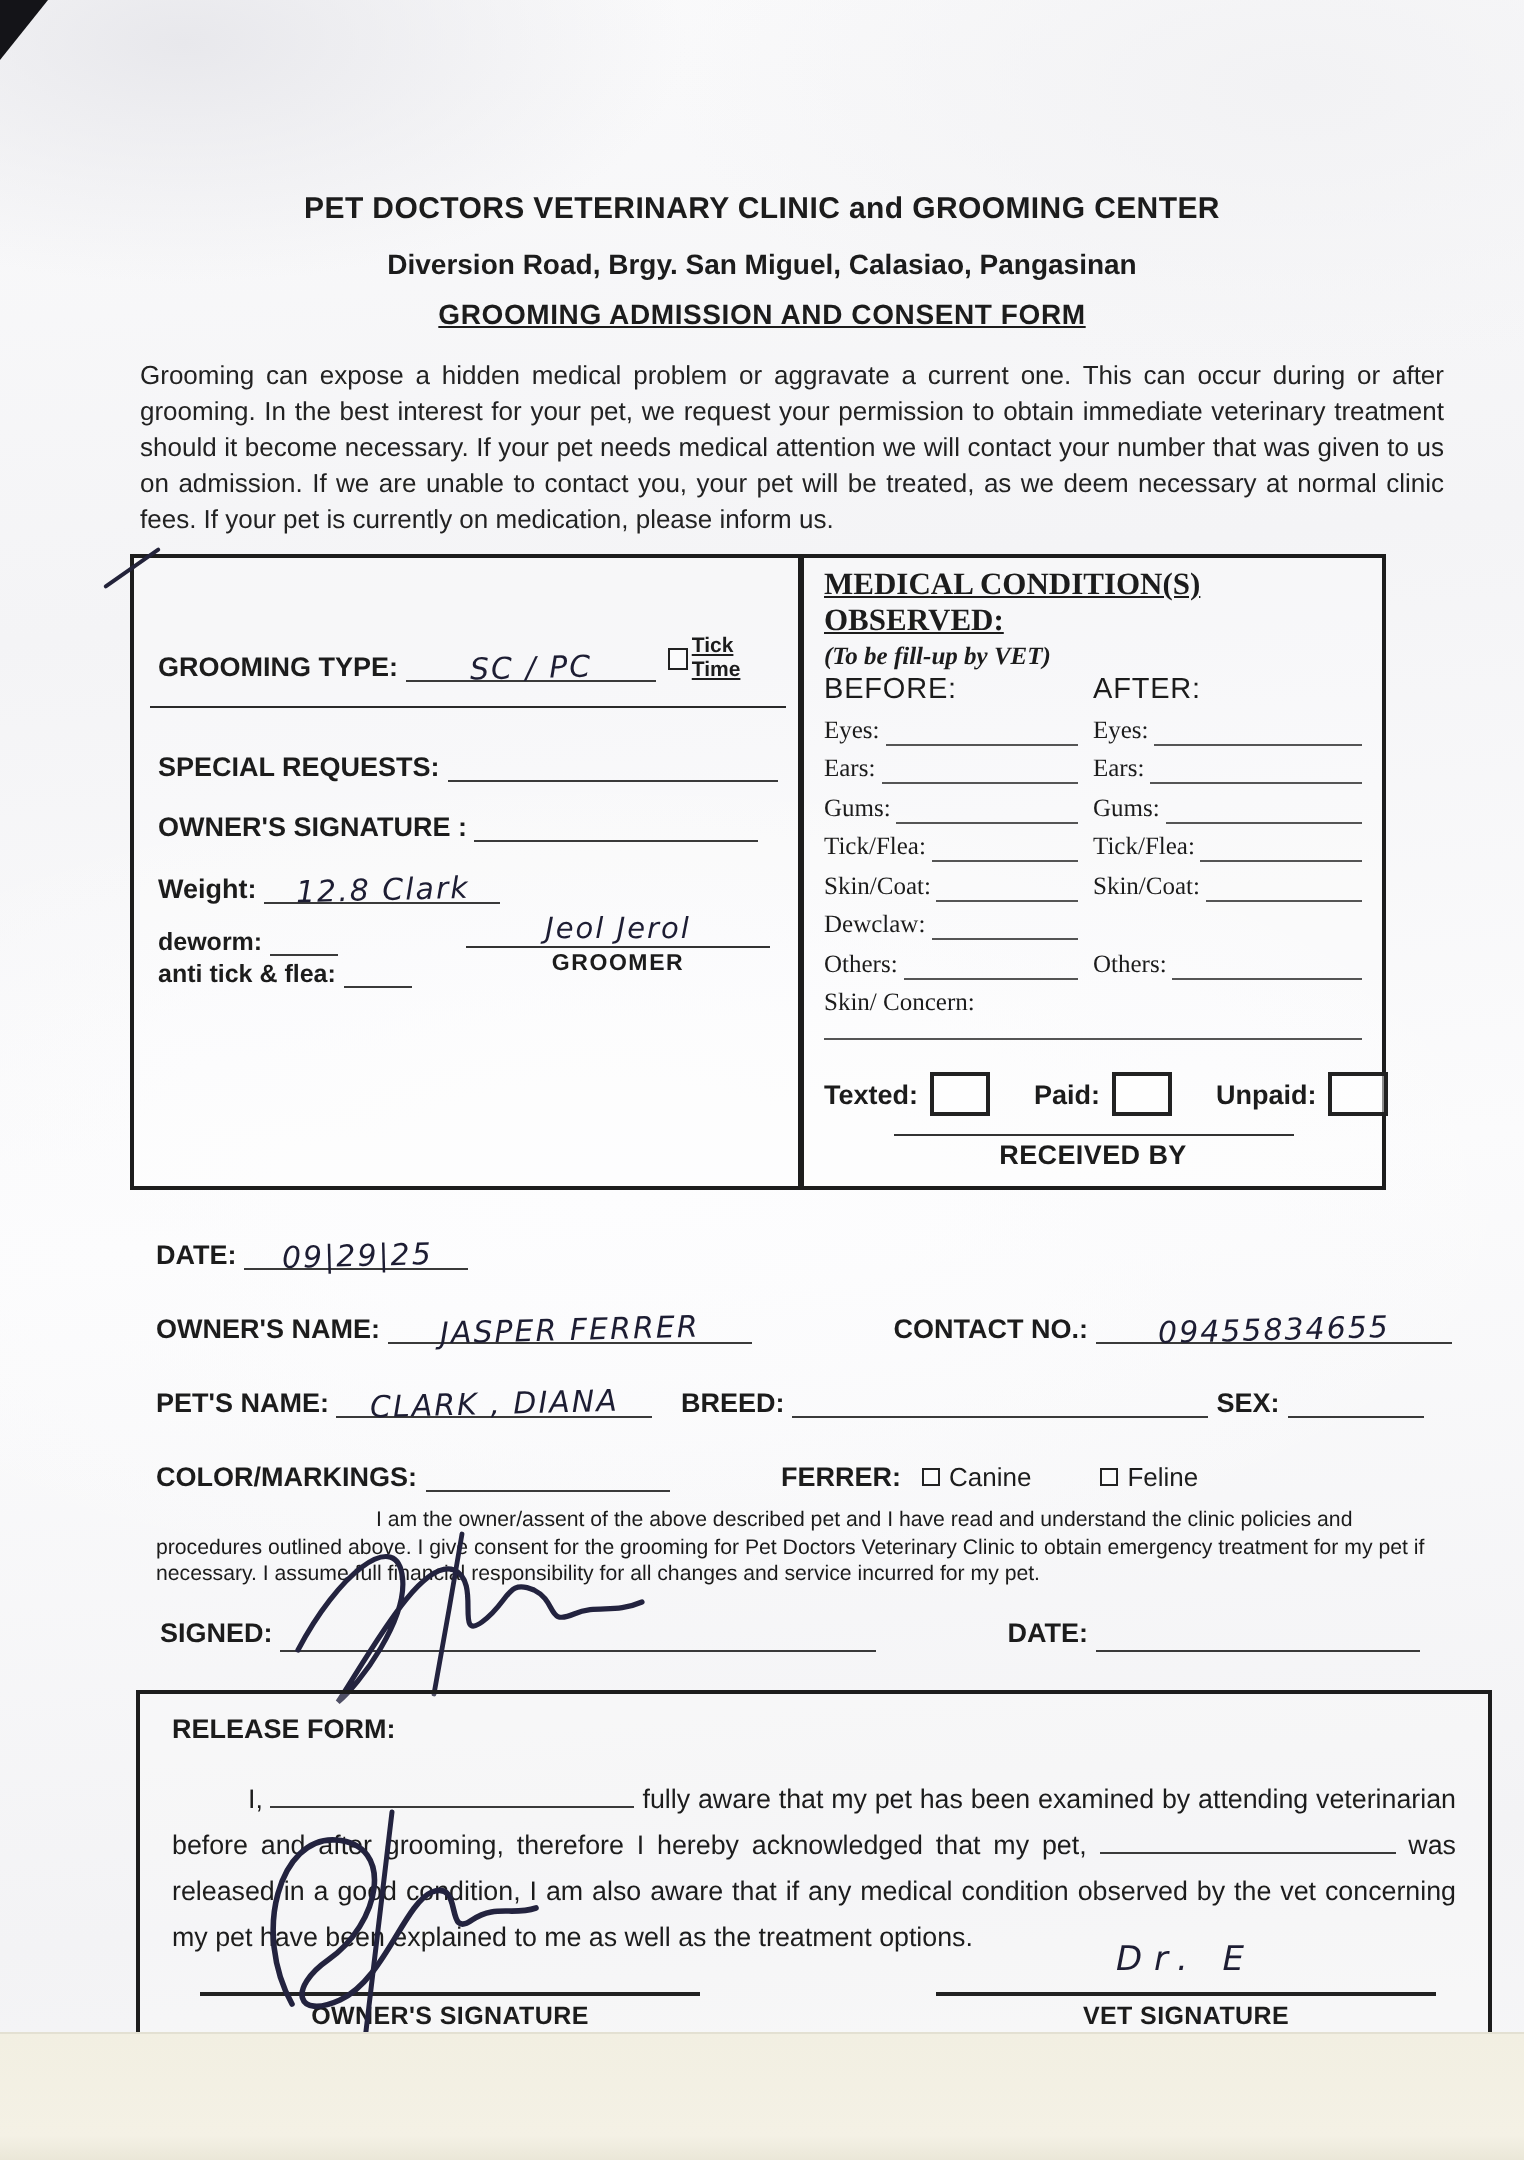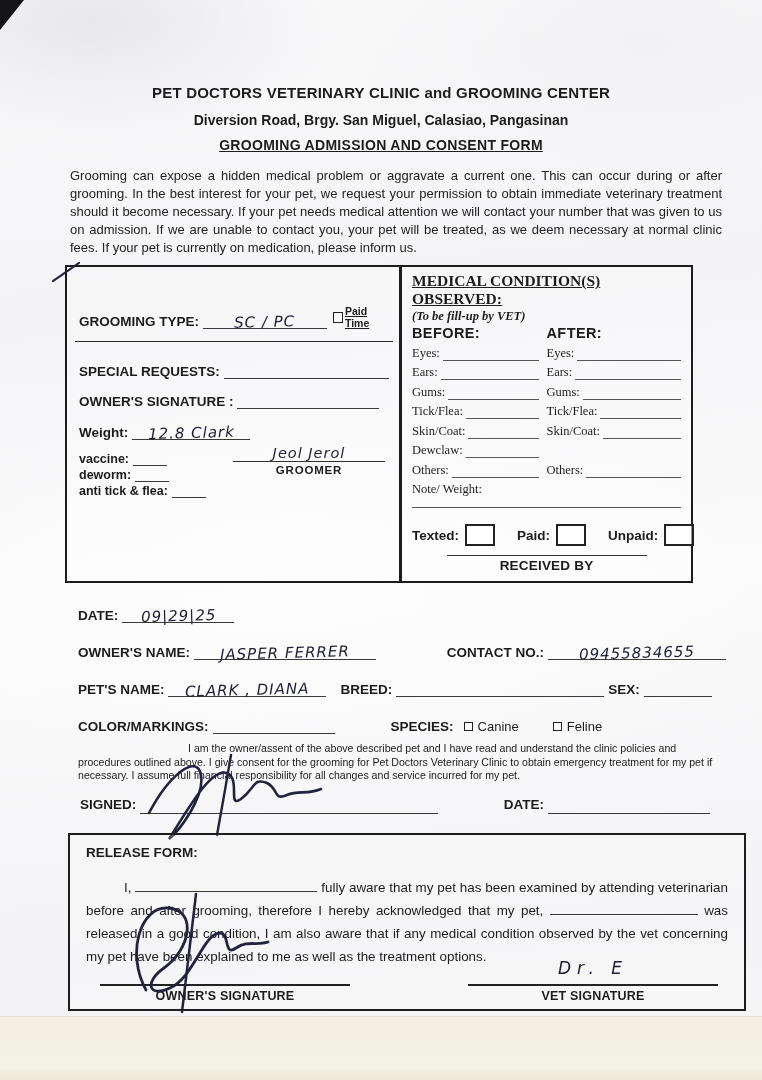--- a/index.html
+++ b/index.html
@@ -12,21 +12,21 @@
       radial-gradient(ellipse 520px 240px at 85% 4%, #f2f2f4 0%, rgba(242,242,244,0) 60%),
       radial-gradient(ellipse 700px 300px at 40% 55%, #fdfdfe 0%, rgba(253,253,254,0) 70%),
       linear-gradient(175deg, #fafafb 0%, #f4f4f6 28%, #fbfbfc 55%, #f3f3f5 85%, #f7f7f8 100%);
   }
   .corner-fold { position:absolute; top:0; left:0; width:0; height:0;
     border-top:30px solid #141418; border-right:24px solid transparent; }
   .scanner-strip { position:absolute; left:0; top:1016px; width:762px; height:64px;
     background:linear-gradient(180deg,#f2efe2 0%, #f4f1e5 80%, #eae7d8 100%);
     border-top:1px solid #e3e0d2; }
 
-  .header { padding-top:84px; text-align:center; }
+  .header { padding-top:84px; text-align:center;margin-top:12px; }
   .clinic-name { font-size:15px; font-weight:bold; letter-spacing:.2px; }
   .address { font-size:14px; font-weight:bold; margin-top:11px; }
   .form-title { font-size:14px; font-weight:bold; margin-top:9px; text-decoration:underline; letter-spacing:.3px; }
 
   .intro { margin:14px 40px 0 70px; width:652px; font-size:13px; line-height:18px;
     text-align:justify; color:#222; }
 
   .boxes { display:flex; margin:8px 0 0 65px; height:318px; }
   .gbox { width:336px; border:2px solid #1d1d1d; padding:8px 10px 8px 12px; position:relative; background:rgba(255,255,255,0.25); }
   .mbox { width:293px; border:2px solid #1d1d1d; border-left-width:2px; margin-left:-1px; padding:5px 10px 8px 10px; display:flex; flex-direction:column; background:rgba(255,255,255,0.25); }
@@ -53,21 +53,21 @@
   .vac-blank { display:inline-block; border-bottom:1.5px solid #3a3a3a; width:34px; height:13px; margin-left:4px; }
   .groomer-block { position:absolute; right:14px; top:176px; width:152px; text-align:center; }
   .groomer-line { border-bottom:1.5px solid #333; padding-bottom:0; }
   .groomer-line .hand { top:1px; font-size:14.5px; }
   .groomer-caption { font-size:11.5px; font-weight:bold; letter-spacing:.8px; margin-top:2px; }
 
   .mbox-title { font-family:"Liberation Serif", serif; font-weight:bold; font-size:15.5px;
     text-decoration:underline; }
   .mbox-sub { font-family:"Liberation Serif", serif; font-weight:bold; font-style:italic; font-size:12.5px; margin-top:1px; }
   .ba-head { display:flex; margin-top:1px; }
-  .ba-head span { width:50%; font-weight:bold; font-size:14.5px; letter-spacing:.4px; }
+  .ba-head span { width:50%; font-weight:normal; font-size:14.5px; letter-spacing:.4px; }
   .mrow { display:flex; margin-top:4.5px; }
   .mcell { width:50%; display:flex; align-items:flex-end; font-family:"Liberation Serif", serif; font-size:12.5px; }
   .mcell .mlabel { white-space:nowrap; }
   .mcell .mline { flex:1; border-bottom:1px solid #555; height:12px; margin-left:3px; }
   .mcell.before { padding-right:8px; }
   .note-row { font-family:"Liberation Serif", serif; font-size:12.5px; margin-top:4px; }
   .note-line { border-bottom:1px solid #555; height:14px; margin:8px 0 0 0; }
   .pay-row { display:flex; align-items:flex-end; margin-top:16px; }
   .pay-item { display:flex; align-items:center; margin-right:22px; }
   .pay-label { font-weight:bold; font-size:13.5px; }
@@ -119,21 +119,21 @@
   <div class="boxes">
 
     <div class="gbox">
       <div class="fieldline gt-row">
         <span class="flabel">GROOMING TYPE:</span>
         <span class="blank" style="width:138px;">
           <span class="hand">SC / PC</span>
         </span>
         <span class="first-time">
           <span class="cb-small"></span>
-          <span class="first-time-label">Paid Time</span>
+          <span class="first-time-label">Tick Time</span>
         </span>
       </div>
       <div class="gbox-divider"></div>
 
       <div class="fieldline sr-row">
         <span class="flabel">SPECIAL REQUESTS:</span>
         <span class="blank" style="width:168px;"></span>
       </div>
 
       <div class="fieldline os-row">
@@ -143,24 +143,20 @@
       </div>
 
       <div class="fieldline wt-row">
         <span class="flabel">Weight:</span>
         <span class="blank" style="width:118px;">
           <span class="hand">12.8 Clark</span>
         </span>
       </div>
 
       <div class="vac-block">
-        <div class="vac-row">
-          <span class="vac-label">vaccine:</span>
-          <span class="vac-blank"></span>
-        </div>
         <div class="vac-row">
           <span class="vac-label">deworm:</span>
           <span class="vac-blank"></span>
         </div>
         <div class="vac-row">
           <span class="vac-label">anti tick &amp; flea:</span>
           <span class="vac-blank"></span>
         </div>
       </div>
 
@@ -243,21 +239,21 @@
         <div class="mcell before">
             <span class="mlabel">Others:</span>
             <span class="mline"></span>
           </div>
         <div class="mcell">
             <span class="mlabel">Others:</span>
             <span class="mline"></span>
           </div>
       </div>
 
-      <div class="note-row">Note/ Weight:</div>
+      <div class="note-row">Skin/ Concern:</div>
       <div class="note-line"></div>
 
       <div class="pay-row">
         <span class="pay-item">
           <span class="pay-label">Texted:</span>
           <span class="cb-big"></span>
         </span>
         <span class="pay-item">
           <span class="pay-label">Paid:</span>
           <span class="cb-big"></span>
@@ -303,21 +299,21 @@
       <span class="flabel" style="margin-left:14px;">BREED:</span>
       <span class="blank" style="width:208px;"></span>
       <span class="flabel" style="margin-left:4px;">SEX:</span>
       <span class="blank" style="width:68px;"></span>
     </div>
 
     <div class="drow">
       <span class="flabel">COLOR/MARKINGS:</span>
       <span class="blank" style="width:122px;"></span>
       <span style="width:56px;"></span>
-      <span class="flabel">SPECIES:</span>
+      <span class="flabel">FERRER:</span>
       <span style="display:inline-flex; align-items:center; margin-left:10px;">
         <span class="cb-small" style="width:9px;height:9px;"></span>
         <span style="font-size:13px; margin-left:5px;">Canine</span>
       </span>
       <span style="display:inline-flex; align-items:center; margin-left:34px;">
         <span class="cb-small" style="width:9px;height:9px;"></span>
         <span style="font-size:13px; margin-left:5px;">Feline</span>
       </span>
     </div>
   </div>

